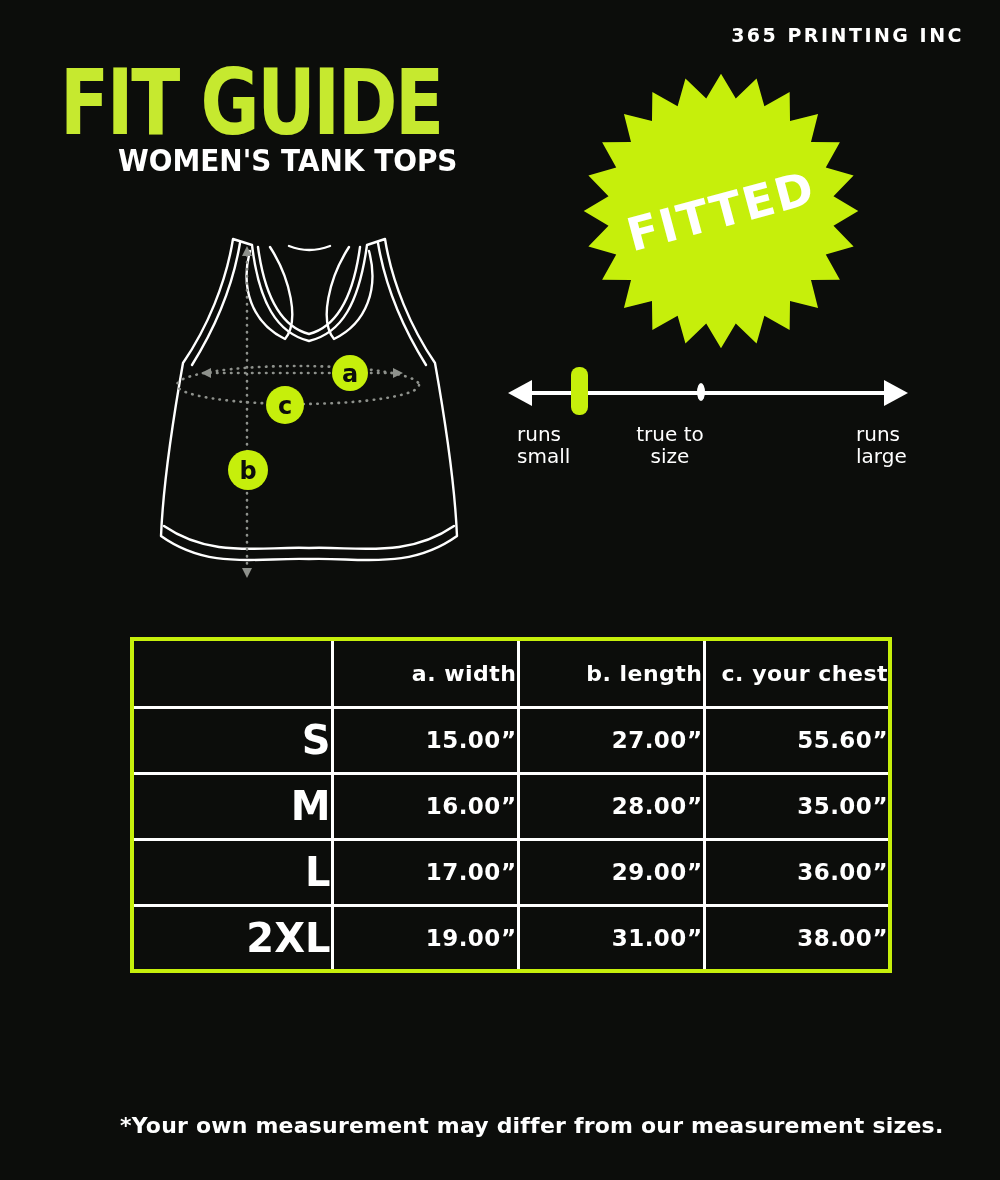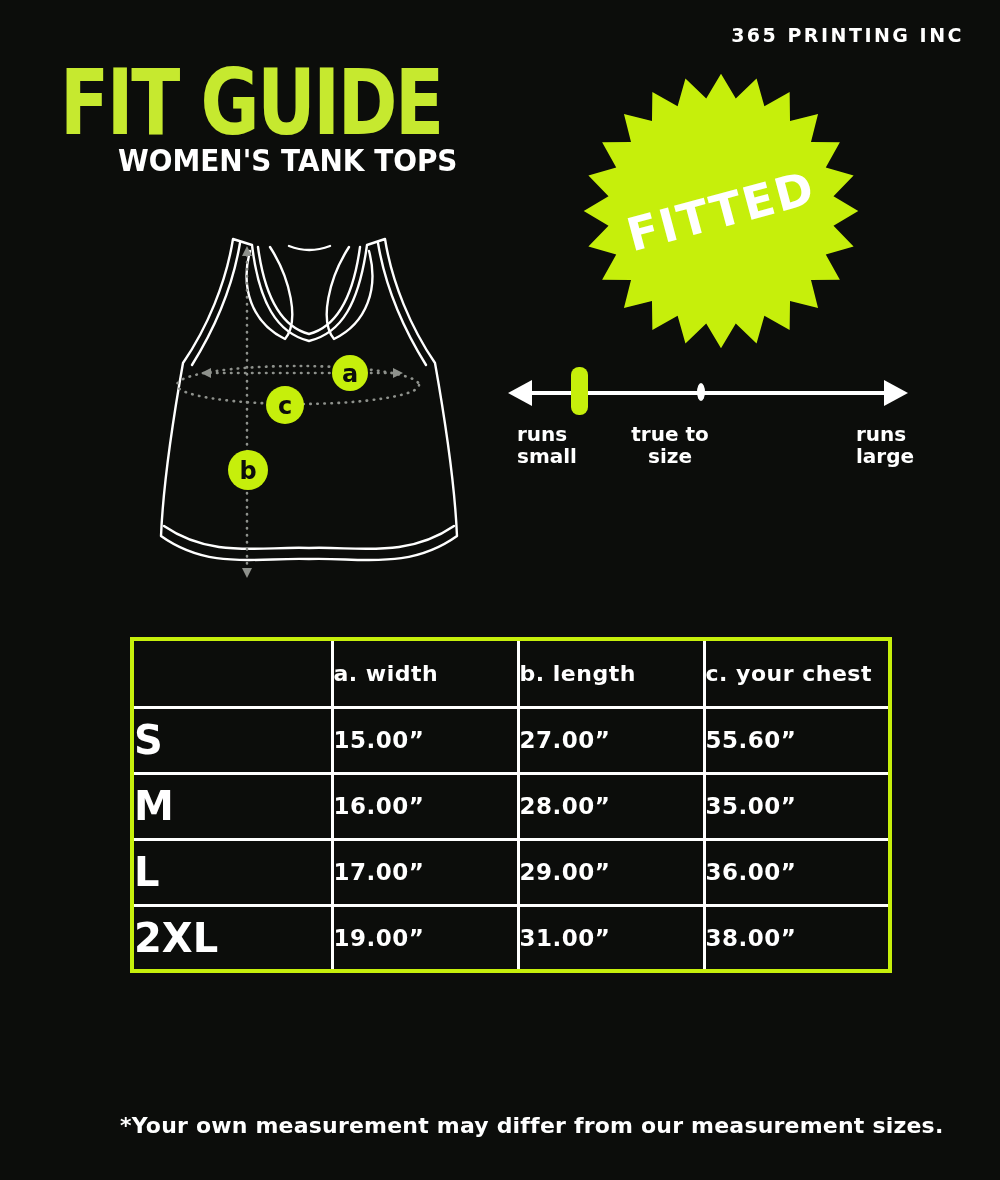--- a/index.html
+++ b/index.html
@@ -28,32 +28,32 @@
 
   .scale-line{position:absolute;left:526px;top:391px;width:364px;height:4px;background:#ffffff;}
   .scale-arrow{position:absolute;top:380px;width:0;height:0;
     border-top:13px solid transparent;border-bottom:13px solid transparent;}
   .scale-arrow.w{left:508px;border-right:24px solid #ffffff;}
   .scale-arrow.e{left:884px;border-left:24px solid #ffffff;}
   .scale-marker{position:absolute;left:571px;top:367px;width:17px;height:48px;
     background:#c6ef0b;border-radius:8px;}
   .scale-dot{position:absolute;left:697px;top:383px;width:8px;height:18px;
     background:#ffffff;border-radius:50%;}
-  .scale-label{position:absolute;top:423px;font-size:20px;font-weight:bold;line-height:1.12;}
+  .scale-label{position:absolute;top:423px;font-size:20px;font-weight:normal;line-height:1.12;}
   .scale-label.small{left:517px;width:66px;}
   .scale-label.true{left:624px;width:92px;text-align:center;}
   .scale-label.large{left:856px;width:66px;}
 
   table.size-table{
     position:absolute;left:130px;top:637px;width:758px;
     border-collapse:collapse;table-layout:fixed;
     border:4px solid #c6ef0b;
   }
   table.size-table th, table.size-table td{
-    border:3px solid #ffffff;text-align:left;vertical-align:middle;
+    border:3px solid #ffffff;text-align:right;vertical-align:middle;
     color:#ffffff;padding:0;
   }
   tr.hdr-row{height:68px;}
   tr.data-row{height:66px;}
   th.col-hdr{font-size:22px;font-weight:bold;letter-spacing:0.5px;}
   td.size-cell{font-size:40px;font-weight:bold;}
   td.val-cell{font-size:23px;font-weight:bold;letter-spacing:0.5px;}
 
   .footnote{
     position:absolute;left:120px;top:1113px;width:778px;text-align:left;

